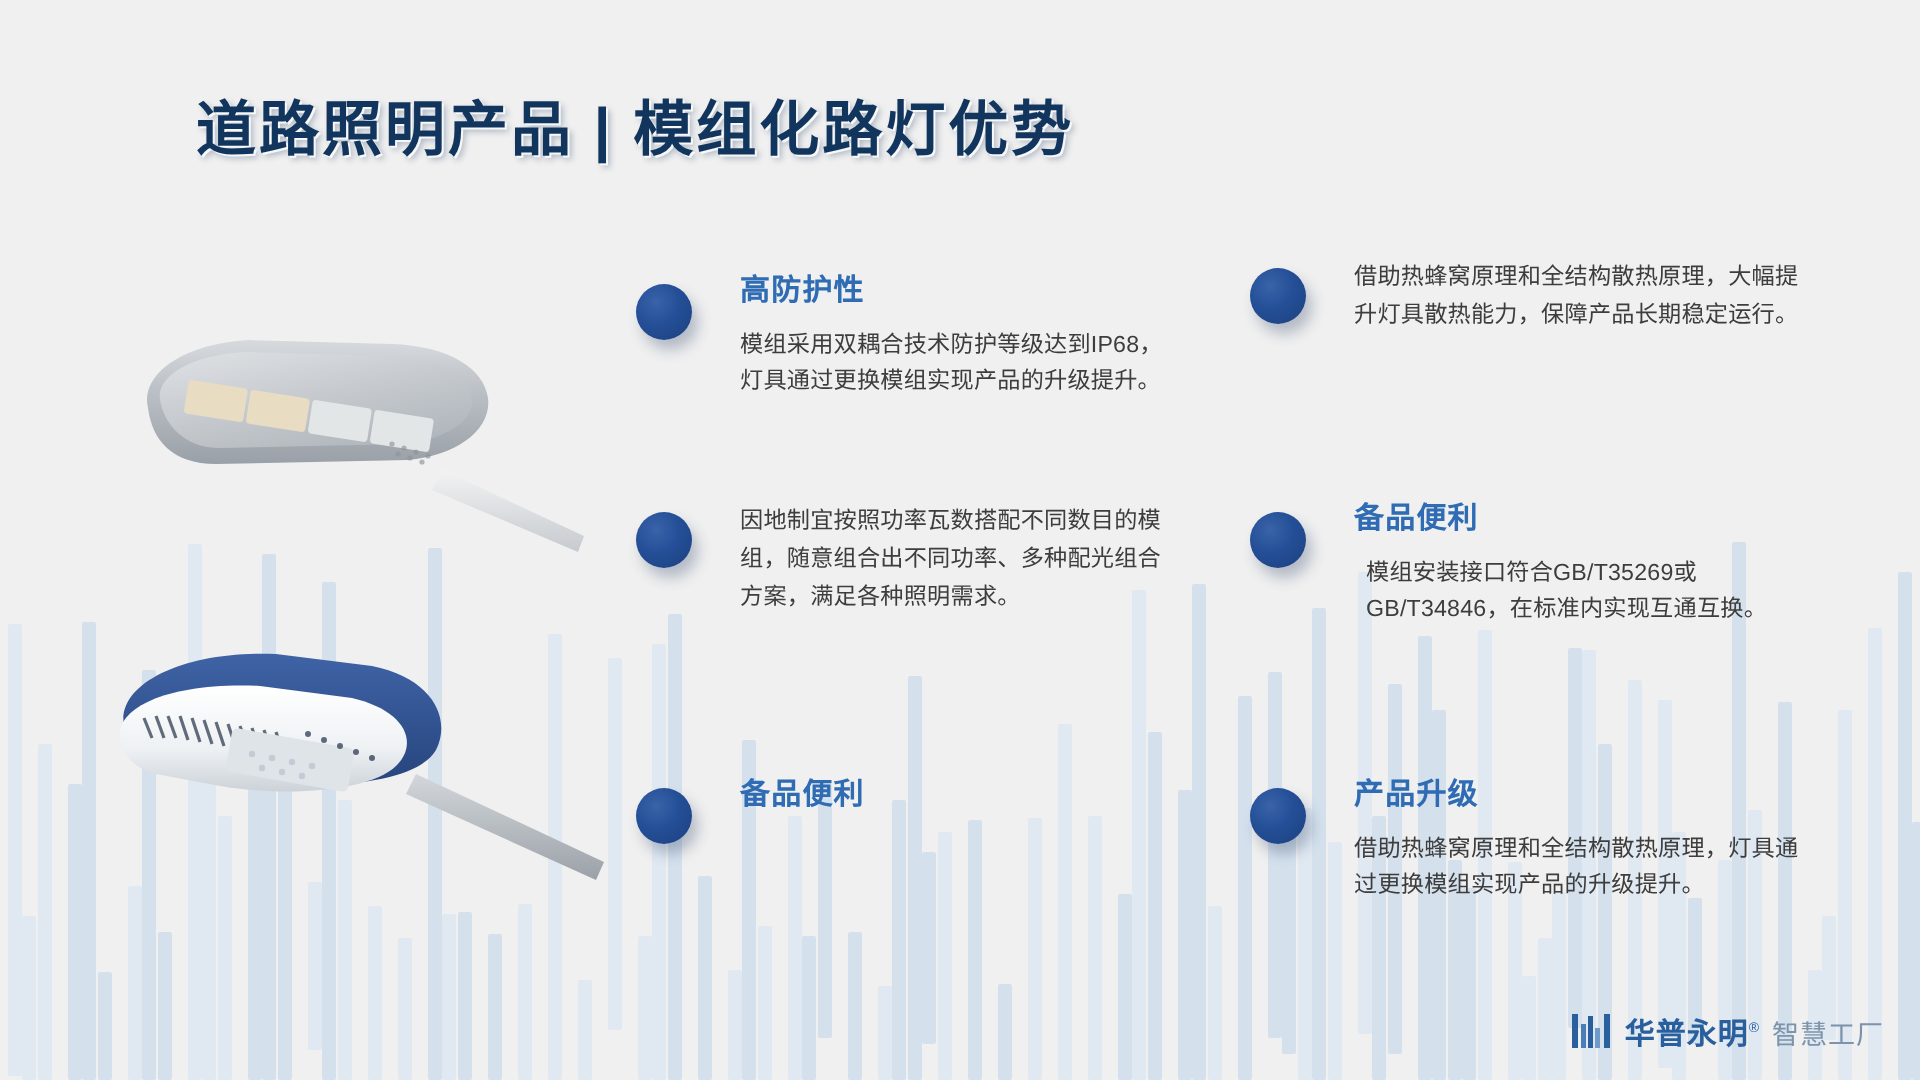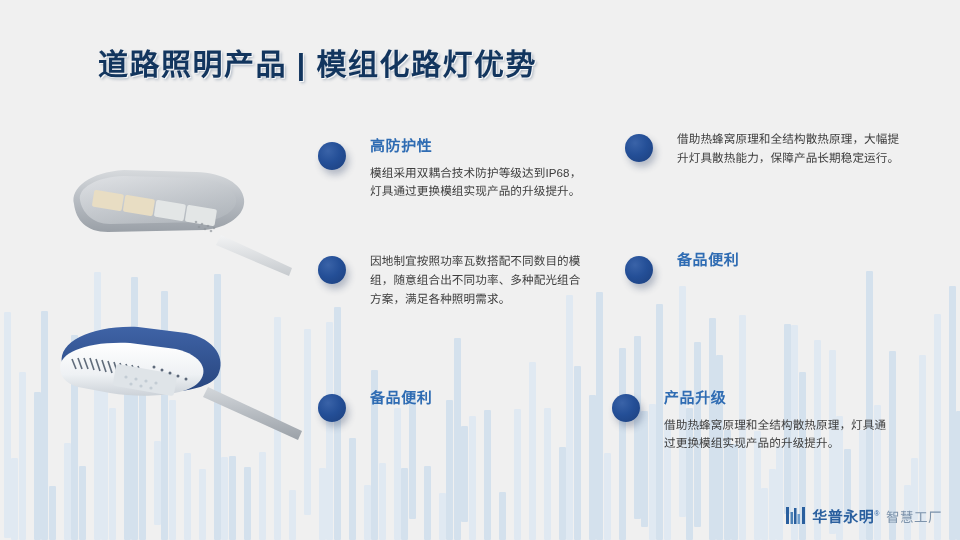--- a/index.html
+++ b/index.html
@@ -98,21 +98,21 @@
   }
   .feature.indent p { padding-left: 6px; }
 
   
   .f1 { left: 318px; top: 138px; }
   .f2 { left: 318px; top: 252px; }
   .f3 { left: 318px; top: 390px; }
   
   .f4 { left: 625px; top: 130px; width: 280px; }
   .f5 { left: 625px; top: 252px; width: 285px; }
-  .f6 { left: 612px; top: 390px; width: 285px; }
+  .f6 { left: 625px; top: 390px; width: 285px; }
 
   
   .logo {
     position: absolute;
     right: 18px;
     bottom: 14px;
     display: flex;
     align-items: center;
     gap: 6px;
   }
@@ -369,20 +369,21 @@
       <span class="dot"></span>
       <div class="body">
         <p>借助热蜂窝原理和全结构散热原理，大幅提升灯具散热能力，保障产品长期稳定运行。</p>
       </div>
     </div>
 
     <div class="feature f5 indent">
       <span class="dot"></span>
       <div class="body">
         <h3>备品便利</h3>
+        <p>模组安装接口符合GB/T35269或GB/T34846，在标准内实现互通互换。</p>
       </div>
     </div>
 
     <div class="feature f6">
       <span class="dot"></span>
       <div class="body">
         <h3>产品升级</h3>
         <p>借助热蜂窝原理和全结构散热原理，灯具通过更换模组实现产品的升级提升。</p>
       </div>
     </div>

